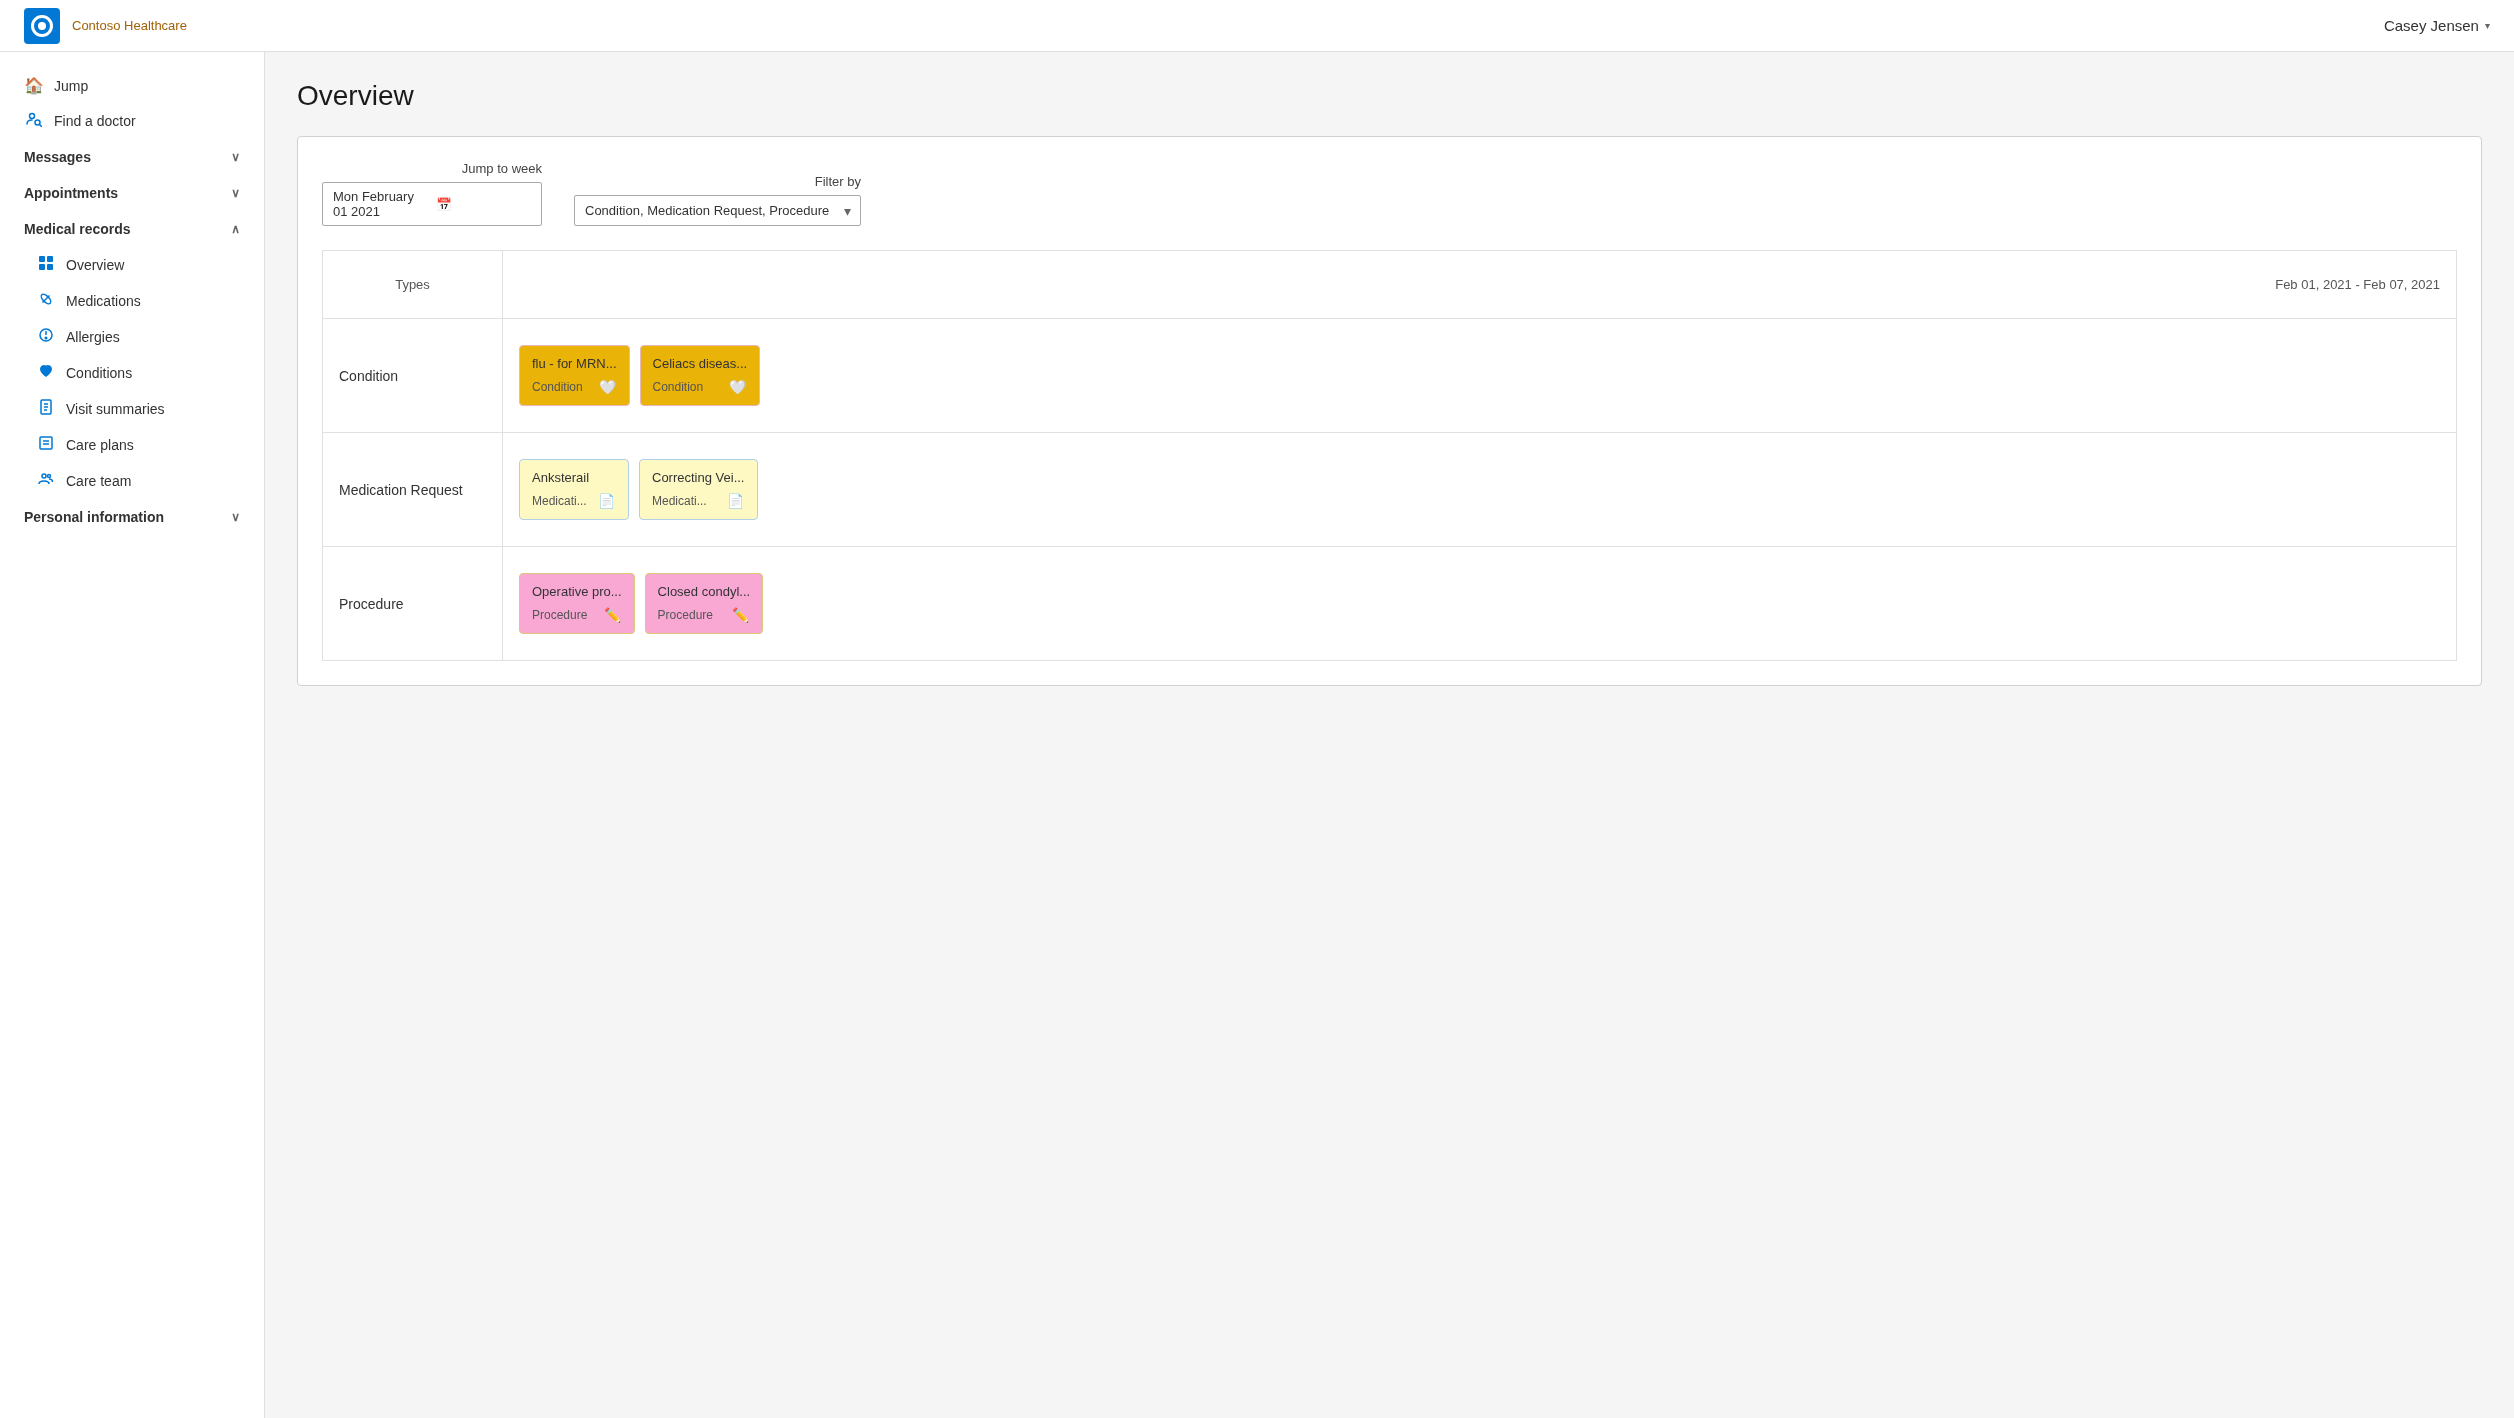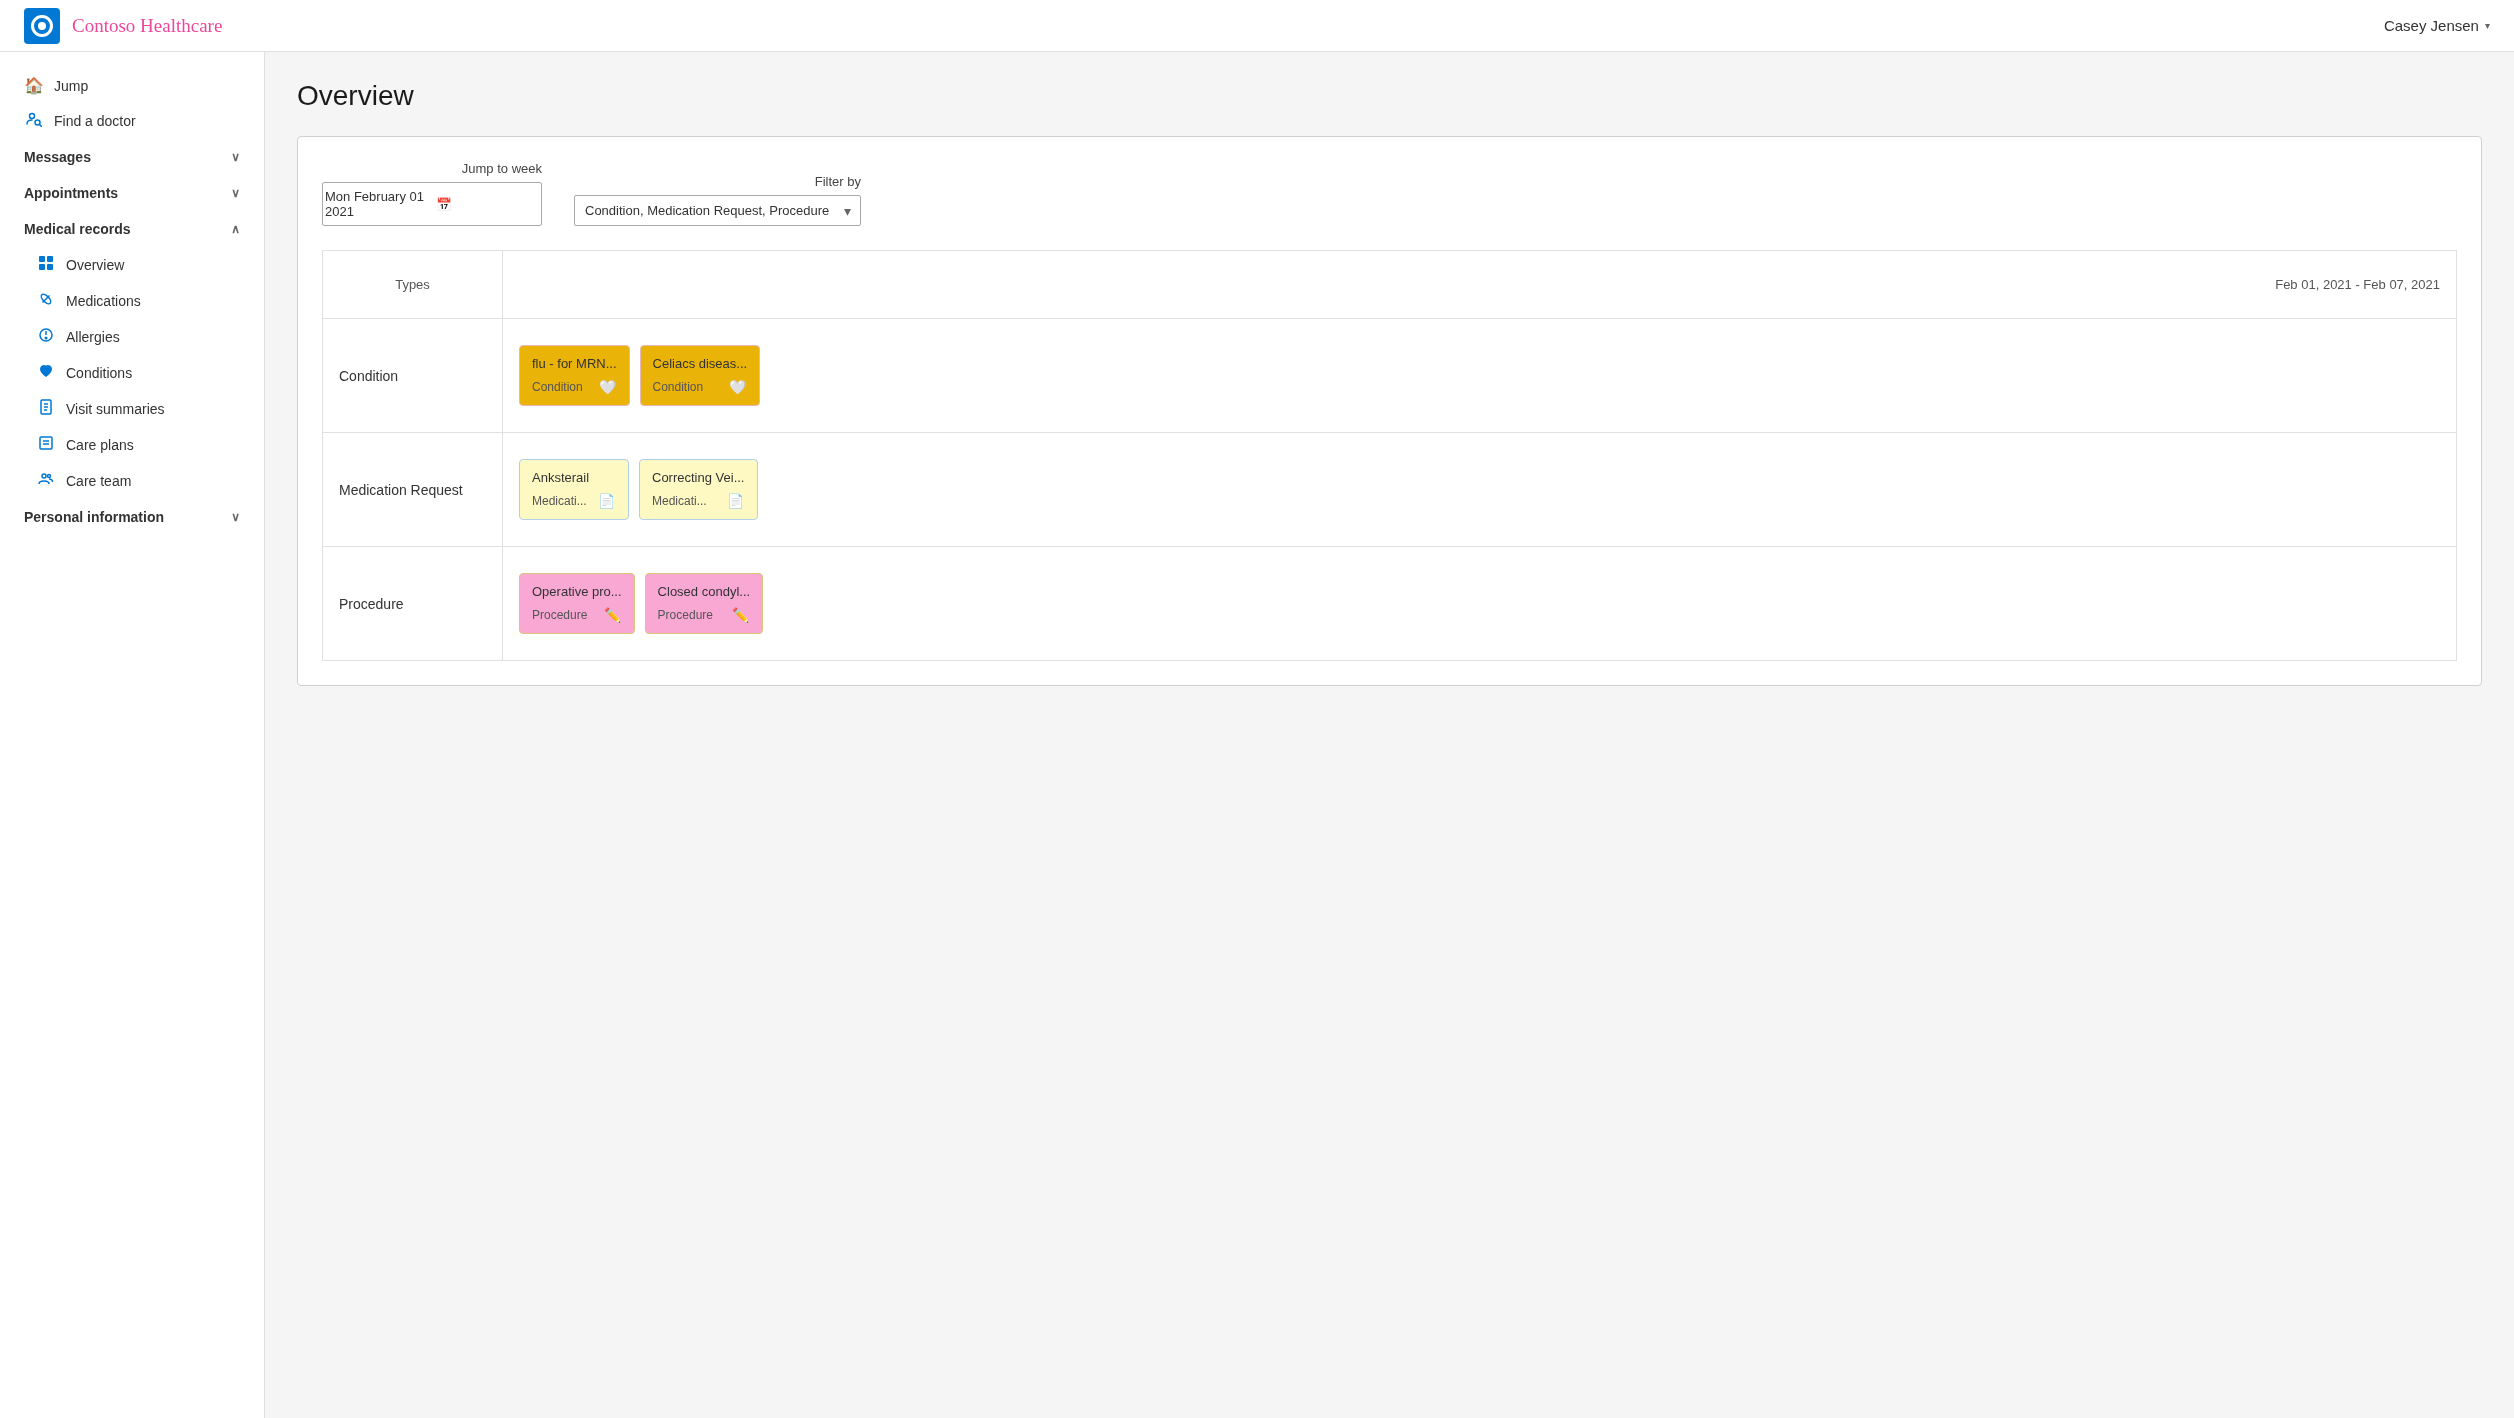--- a/index.html
+++ b/index.html
@@ -41,24 +41,23 @@
       position: absolute;
       top: 50%;
       left: 50%;
       transform: translate(-50%, -50%);
       width: 8px;
       height: 8px;
       background: #fff;
       border-radius: 50%;
     }
     .app-name {
-      font-size: 19px;
+      font-size: 13px;
       font-weight: 400;
-      color: #ec4899;
-      font-family: Liberation Serif, serif;
+      color: #a16207;
     }
     .user-menu {
       display: flex;
       align-items: center;
       gap: 6px;
       cursor: pointer;
       font-size: 15px;
       color: #333;
     }
     .user-menu .chevron { font-size: 10px; color: #666; }
@@ -129,21 +128,21 @@
       margin-bottom: 24px;
     }
     .filter-group { display: flex; flex-direction: column; gap: 6px; align-items: flex-end; }
     .filter-label { font-size: 13px; color: #444; font-weight: 500; }
     .date-input-wrapper {
       display: flex;
       align-items: center;
       border: 1px solid #aaa;
       border-radius: 2px;
       background: #fff;
-      padding: 6px 2px;
+      padding: 6px 10px;
       gap: 8px;
       min-width: 220px;
     }
     .date-input-wrapper span { font-size: 13px; color: #333; flex: 1; }
     .calendar-icon { font-size: 16px; color: #444; cursor: pointer; }
     .filter-select {
       border: 1px solid #aaa;
       border-radius: 2px;
       background: #fff;
       padding: 7px 30px 7px 10px;

